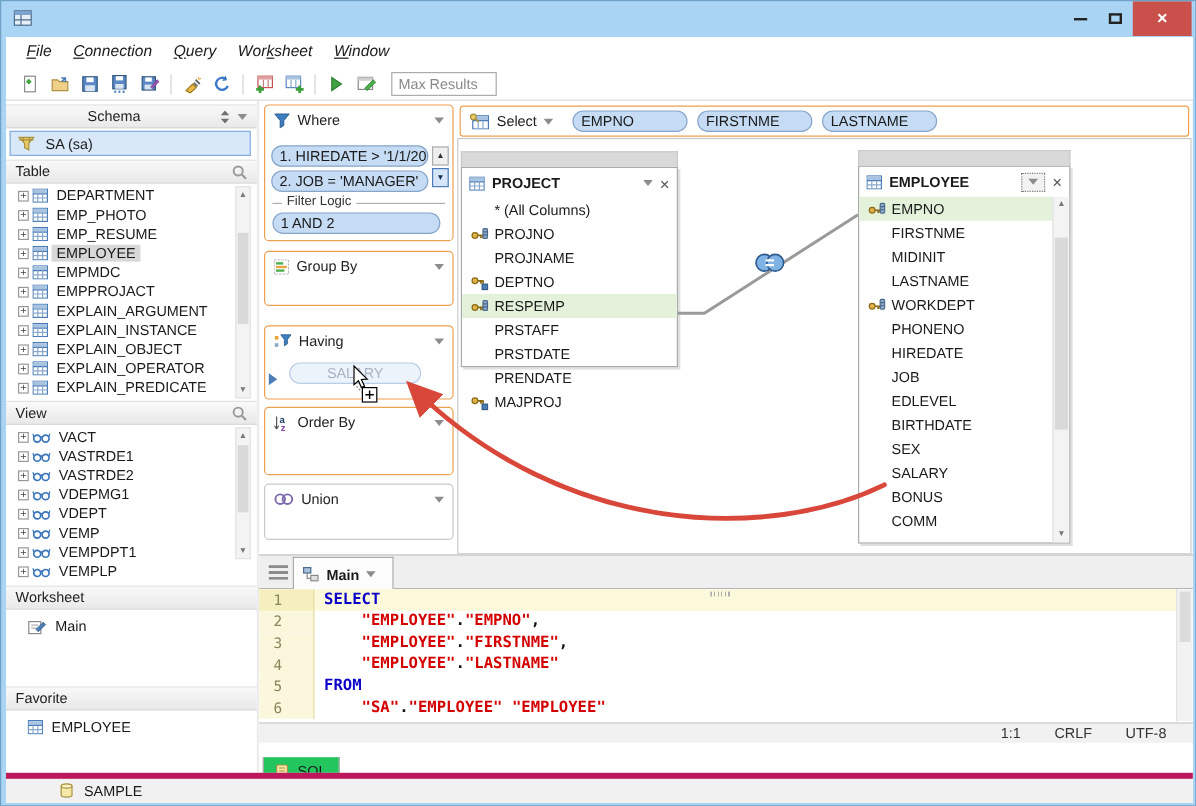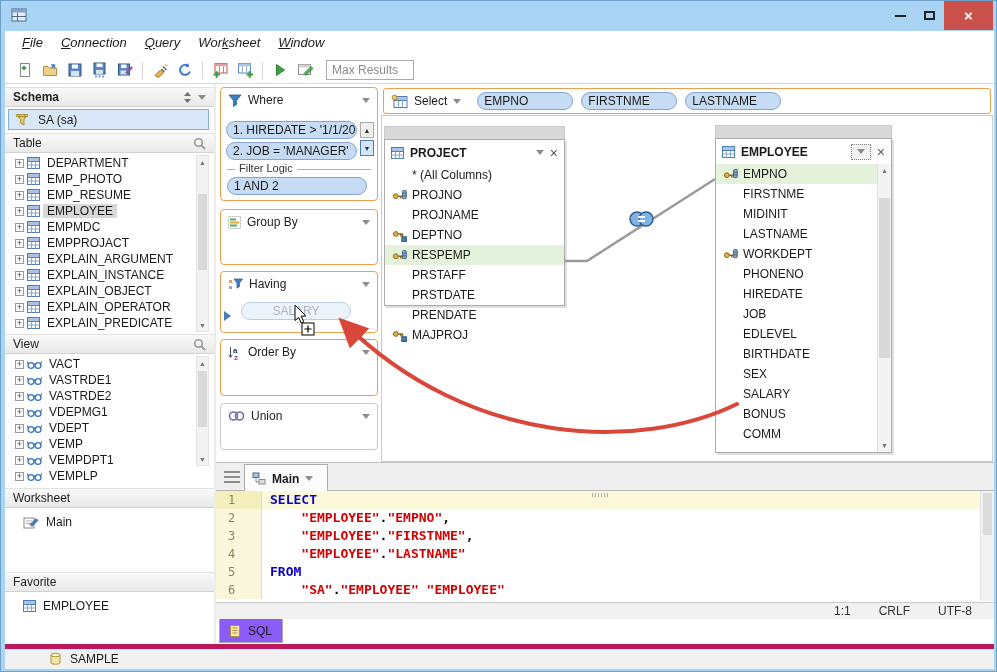--- a/index.html
+++ b/index.html
@@ -29,21 +29,21 @@
   .toolbar { left:4px; top:56px; width:989px; height:27px; background:#fff; border-bottom:1px solid #D9D9D9; display:flex; align-items:center; padding-left:8px; gap:1px; }
   .tbtn { width:24px; height:22px; display:flex; align-items:center; justify-content:center; }
   .tsep { width:1px; height:17px; background:#D5D5D5; margin:0 4px; }
   .max-results { width:88px; height:20px; border:1px solid #ABABAB; font:12px "Liberation Sans",sans-serif; padding:0 5px; color:#333; margin-left:8px; }
   .max-results::placeholder { color:#8a8a8a; }
 
   
   .sec-h { left:4px; width:209px; height:20px; background:linear-gradient(#F9F9F9,#E9E9E9);
     border-top:1px solid #E2E2E2; border-bottom:1px solid #D2D2D2; display:flex; align-items:center; padding:0 8px; gap:6px; }
   .sec-h .lbl { flex:1; color:#222; }
-  .sec-h.bold .lbl { font-weight:bold; }
+  .sec-h.bold .lbl { font-weight:normal;text-align:center; }
   .sa-row { left:7px; top:108px; width:201px; height:21px; background:#D8E8F9; border:1px solid #84ACDD; display:flex; align-items:center; gap:7px; padding-left:6px; }
   .tree { left:4px; width:190px; background:#fff; }
   .trow { height:16px; display:flex; align-items:center; gap:3px; padding-left:10px; white-space:nowrap; }
   .plusbox { width:9px; height:9px; border:1px solid #999; color:#444; font-size:9px; line-height:7px; text-align:center; flex:none; background:#fff; }
   .tlabel { padding:0 4px; }
   .trow.sel .tlabel { background:#D8D8D8; }
   .sitem { display:flex; align-items:center; gap:7px; padding-left:18px; height:20px; }
   .caret { width:0; height:0; border-left:4px solid transparent; border-right:4px solid transparent; border-top:5px solid #8C8C8C; flex:none; }
   .vscroll { width:13px; background:#F3F3F3; border:1px solid #E3E3E3; }
   .vscroll .ar { height:12px; display:flex; align-items:center; justify-content:center; font-size:7px; color:#777; }
@@ -99,21 +99,21 @@
   .editor { left:215px; top:490px; width:778px; height:111px; background:#fff; overflow:hidden; }
   .ed-line { display:flex; height:18px; }
   .gut { width:46px; flex:none; background:#FAF7DC; border-right:1px solid #E4DCA8; font:12px "DejaVu Sans Mono",monospace; color:#87875A; padding-left:12px; line-height:18px; }
   .code { font:bold 13px "DejaVu Sans Mono",monospace; line-height:18px; padding-left:8px; white-space:pre; }
   .ed-line.cur { background:#FBF9D9; } .ed-line.cur .gut { background:#F5EFBE; }
   .tk-kw { color:#0A00C8; } .tk-str { color:#D40000; } .tk-pl { color:#111; }
   .ed-sb { position:absolute; right:0; top:0; width:14px; height:110px; background:#F2F2F2; border-left:1px solid #E2E2E2; }
   .ed-sb .thumb { margin:2px; height:42px; background:#DBDBDB; }
   .ed-status { left:215px; top:601px; width:778px; height:17px; background:#F1F1F1; border-top:1px solid #CACACA; display:flex; justify-content:flex-end; align-items:center; gap:28px; padding-right:22px; font-size:12px; color:#333; }
   .sql-row { left:215px; top:618px; width:778px; height:25px; background:#fff; }
-  .sql-tab { position:absolute; left:3px; top:0; width:64px; height:24px; background:#8b5cf6; border:1px solid #ABABAB; border-top:none; display:flex; align-items:center; gap:6px; padding-left:8px; }
+  .sql-tab { position:absolute; left:3px; top:12px; width:64px; height:24px; background:#22c55e; border:1px solid #ABABAB; border-top:none; display:flex; align-items:center; gap:6px; padding-left:8px; }
   .app-status { left:4px; top:643px; width:989px; height:25px; background:#F1F1F1; border-top:5px solid #be185d; display:flex; align-items:center; gap:8px; padding-left:44px; }
 
   .v-split { left:213px; top:83px; width:2px; height:560px; background:#ECECEC; }
   .overlay { left:0; top:0; width:997px; height:672px; pointer-events:none; z-index:50; }
   .icon { display:inline-flex; align-items:center; justify-content:center; flex:none; }
 </style>
 </head>
 <body>
 <div id="root">
 
@@ -587,21 +587,21 @@
       <div class="sb sb-up">▲</div>
       <div class="sb sb-dn">▼</div>
     </div>
     <div class="flog">
       <div class="line"></div>
       <span class="cap">Filter Logic</span>
       <div class="wpill flog-pill" style="margin-left:0">1 AND 2</div>
     </div>
   </div>
 
-  <div class="abs bpanel" style="top:208px;height:56px">
+  <div class="abs bpanel" style="top:208px;height:46px">
     <div class="bp-h">
       <span class="icon">
           <svg width="13" height="13">
             <rect x="0.5" y="0.5" width="12" height="12" fill="#fff" stroke="#B8B8B8" stroke-dasharray="2 1"></rect>
             <rect x="2" y="2.5" width="6" height="2" fill="#4CAF50"></rect>
             <rect x="2" y="5.5" width="9" height="2" fill="#E8A33D"></rect>
             <rect x="2" y="8.5" width="7" height="2" fill="#4CAF50"></rect>
           </svg>
         </span>
       <span class="lbl">Group By</span>

